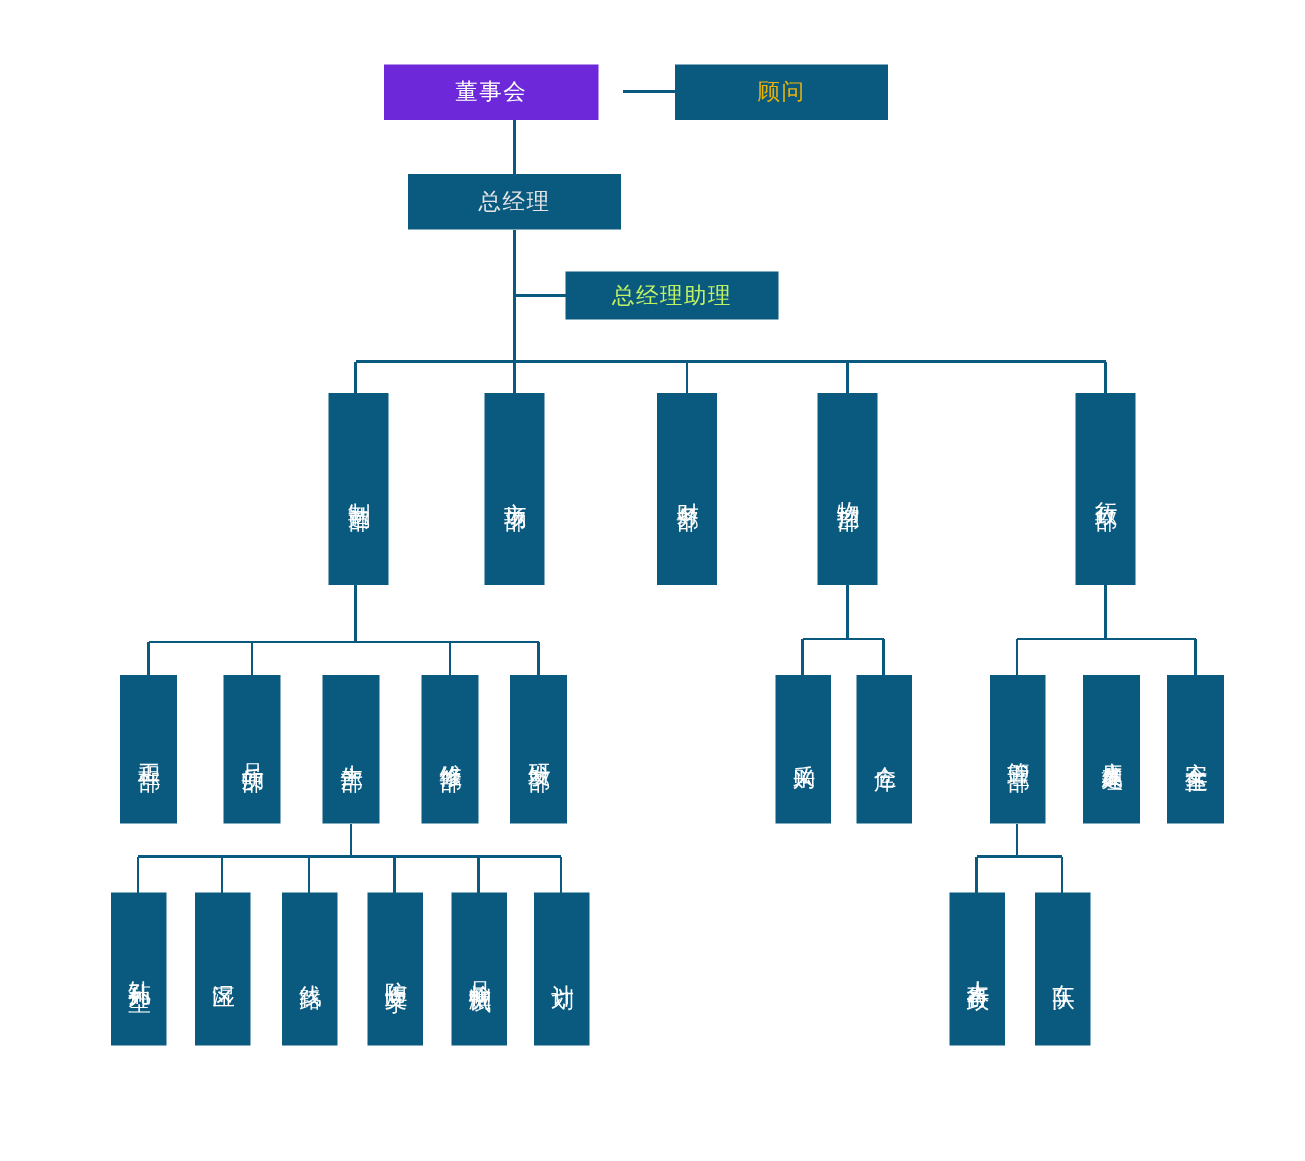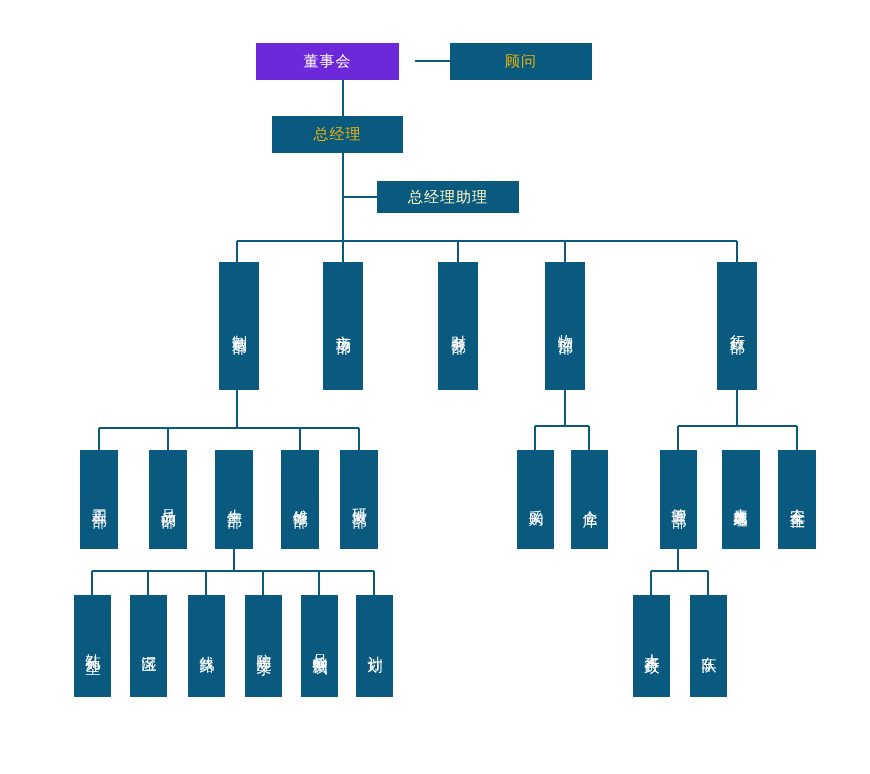--- a/index.html
+++ b/index.html
@@ -100,24 +100,24 @@
       <line x1="708" y1="571" x2="708" y2="595" stroke="#0a5a80" stroke-width="1.5" shape-rendering="crispEdges"></line>
     </svg>
 
   <div id="node-layer">
       <div class="node h-node" style="left: 256px; top: 43px; width: 143px; height: 37px; background: #6d28d9; color: rgb(255, 255, 255);">
         <span>董事会</span>
       </div>
       <div class="node h-node" style="left: 450px; top: 43px; width: 142px; height: 37px; background: rgb(10, 90, 128); color: #eab308;">
         <span>顾问</span>
       </div>
-      <div class="node h-node" style="left: 272px; top: 116px; width: 131px; height: 37px; background: rgb(10, 90, 128); color: #eab308;">
+      <div class="node h-node" style="left: 272px; top: 116px; width: 142px; height: 37px; background: rgb(10, 90, 128); color: #e5e5e5;">
         <span>总经理</span>
       </div>
-      <div class="node h-node" style="left: 377px; top: 181px; width: 142px; height: 32px; background: rgb(10, 90, 128); color: #fef9c3;">
+      <div class="node h-node" style="left: 377px; top: 181px; width: 142px; height: 32px; background: rgb(10, 90, 128); color: #bef264;">
         <span>总经理助理</span>
       </div>
       <div class="node v-node" style="left: 219px; top: 262px; width: 40px; height: 128px; background: rgb(10, 90, 128); color: rgb(255, 255, 255);">
         <span>制造部</span>
       </div>
       <div class="node v-node" style="left: 323px; top: 262px; width: 40px; height: 128px; background: rgb(10, 90, 128); color: rgb(255, 255, 255);">
         <span>市场部</span>
       </div>
       <div class="node v-node" style="left: 438px; top: 262px; width: 40px; height: 128px; background: rgb(10, 90, 128); color: rgb(255, 255, 255);">
         <span>财务部</span>

